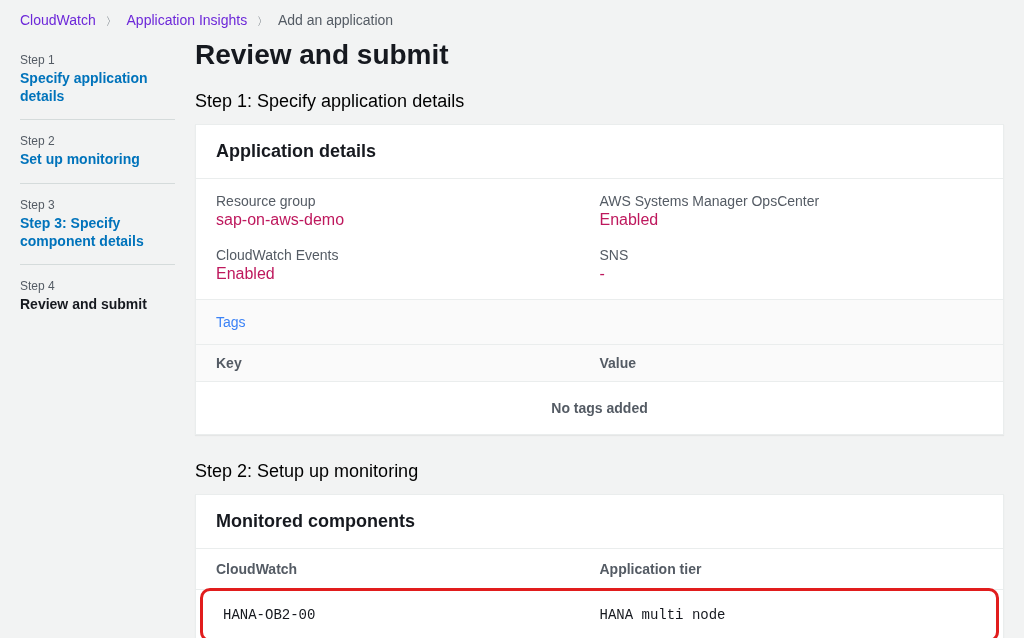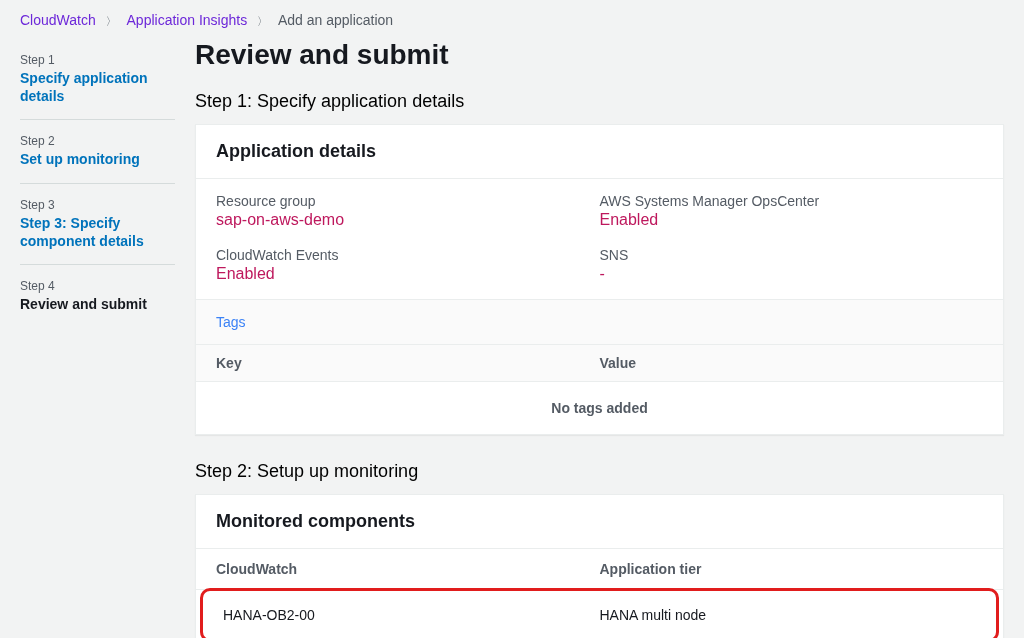--- a/index.html
+++ b/index.html
@@ -142,20 +142,21 @@
     .comp-table-head div {
       font-size: 14px;
       font-weight: 700;
       color: #545b64;
     }
     .comp-row {
       display: grid;
       grid-template-columns: 1fr 1fr;
       padding: 16px 20px;
       font-size: 14px;
+      font-family: Liberation Mono, monospace;
     }
     .highlight-box {
       border: 3px solid #e11d1d;
       border-radius: 10px;
       margin: -2px 4px 6px 4px;
     }
   </style>
 </head>
 <body>
 

